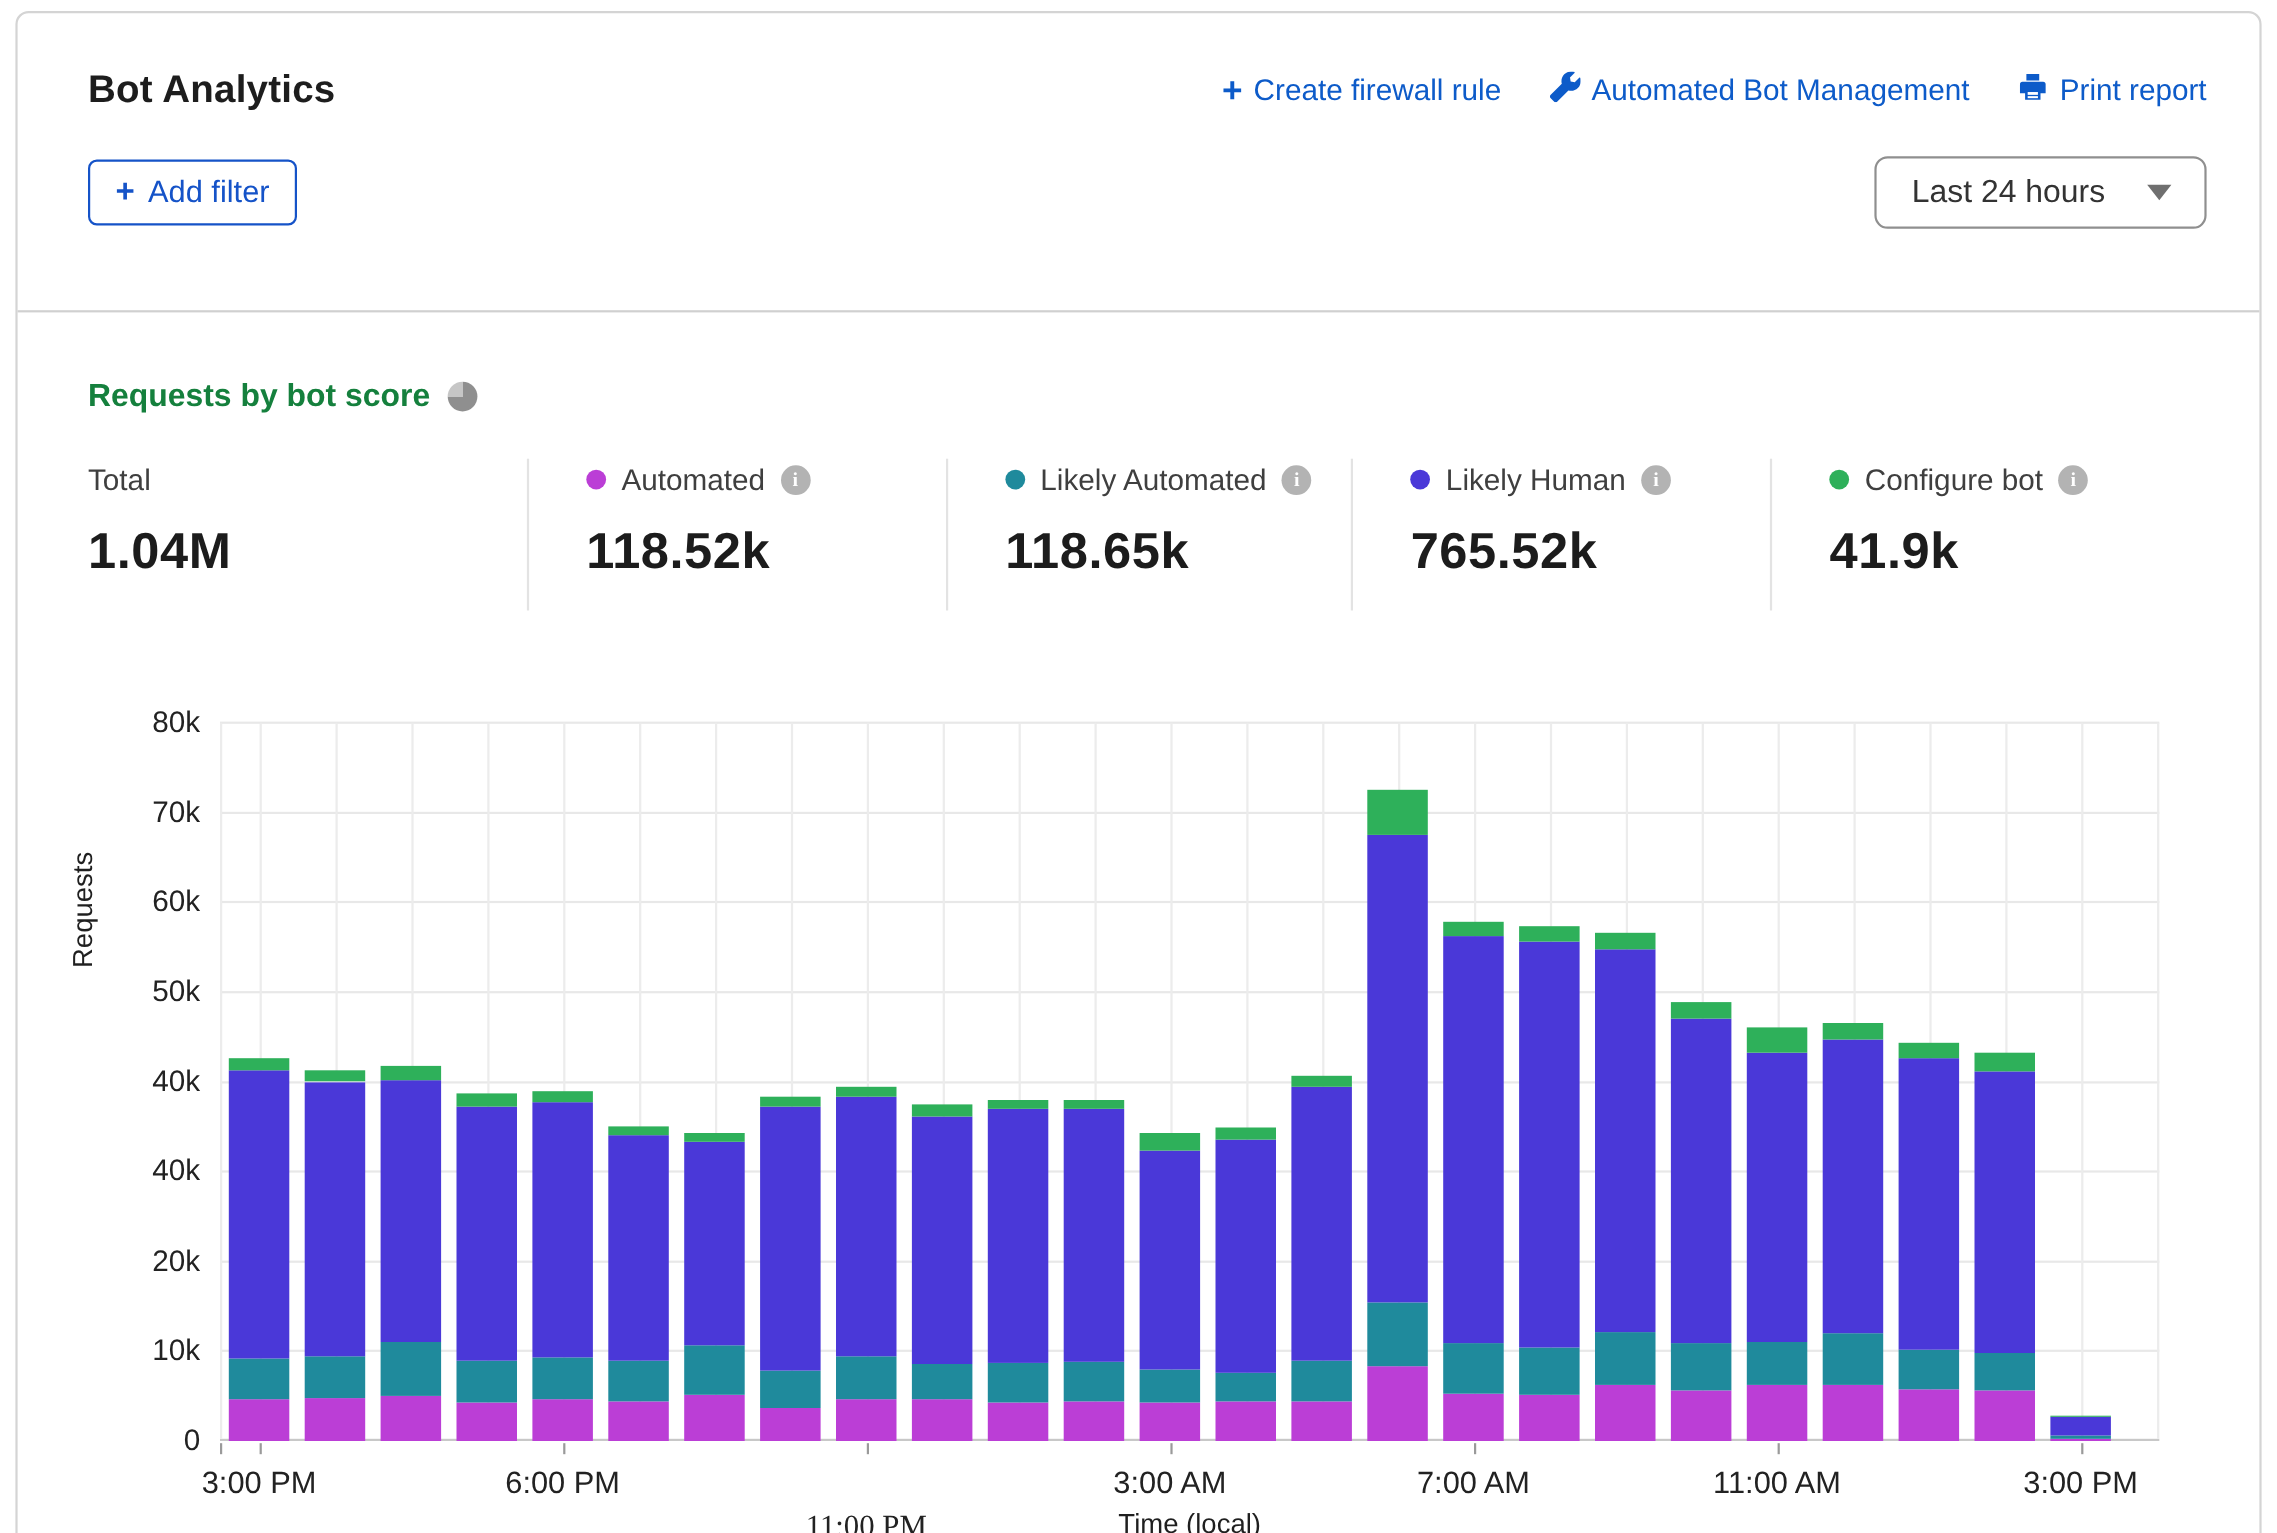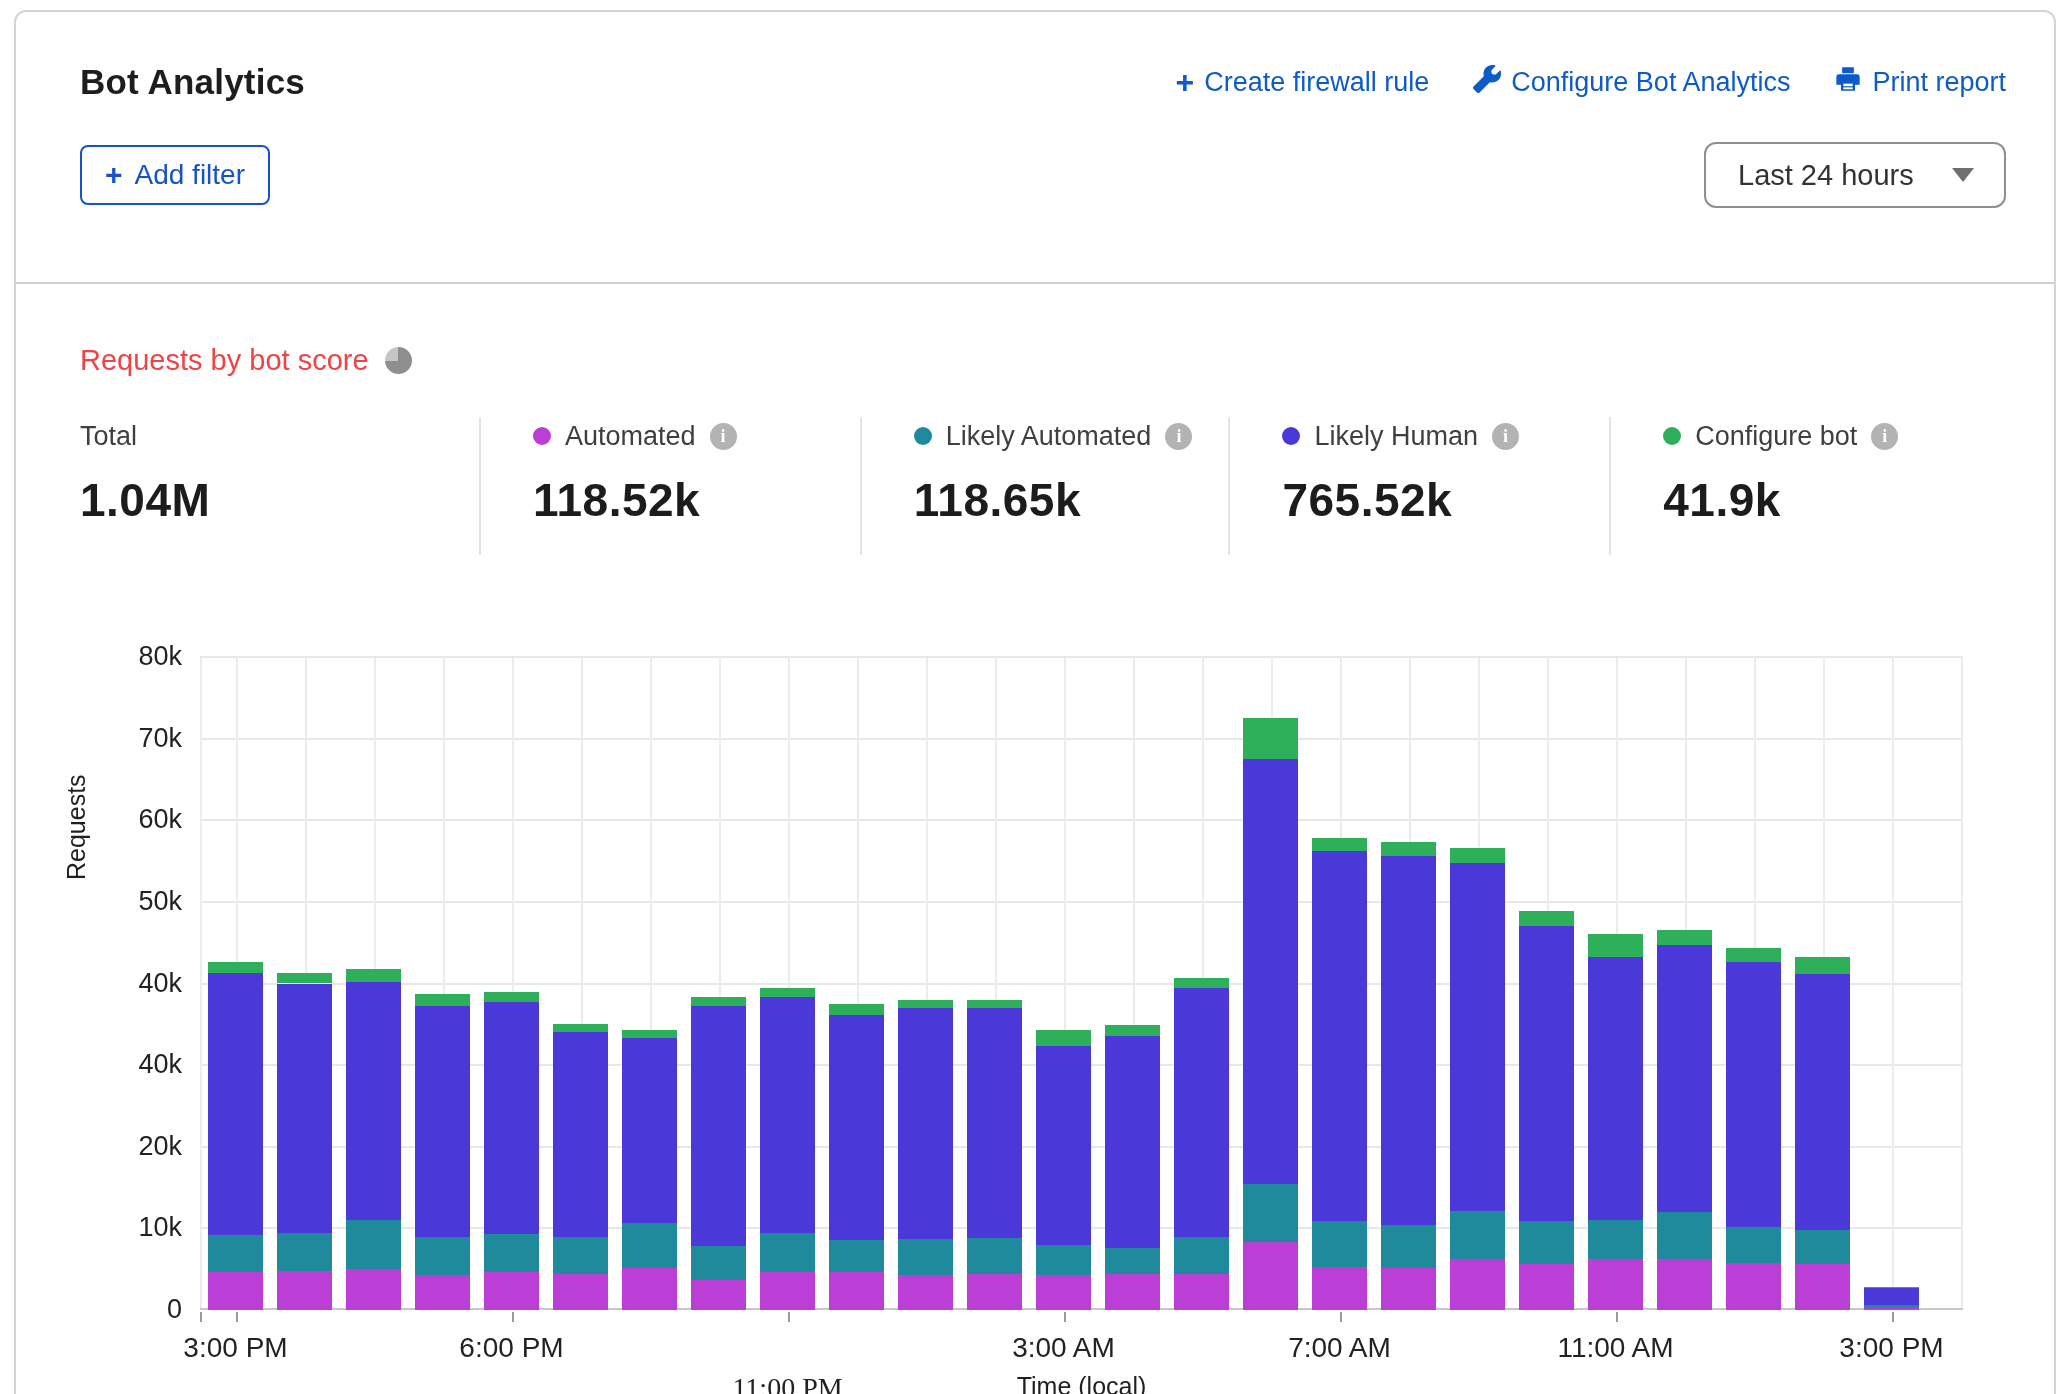--- a/index.html
+++ b/index.html
@@ -20,21 +20,21 @@
                     justify-content:center; border:2px solid #1553c8; border-radius:8px;
                     color:#1553c8; font-size:28px; background:#fff; cursor:pointer; }
   .btn-add-filter .plus-glyph { font-size:30px; font-weight:700; }
   .dropdown { width:302px; height:66px; border:2px solid #8f8f8f; border-radius:12px;
               display:flex; align-items:center; justify-content:space-between;
               padding:0 30px 0 32px; font-size:29px; color:#333; cursor:pointer; background:#fff; }
   .caret { width:0; height:0; border-left:11px solid transparent; border-right:11px solid transparent;
            border-top:14px solid #6f6f6f; }
   .section { padding:60px 48px 0 64px; }
   .section-title-row { display:flex; align-items:center; gap:16px; }
-  .section-title { font-size:29px; font-weight:400; color:#ef4444; }
+  .section-title { font-size:29px; font-weight:700; color:#15803d; }
   .pie-icon { width:27px; height:27px; border-radius:50%;
               background:conic-gradient(#8f8f8f 0 75%, #c6c6c6 75% 100%); }
   .stats-row { display:flex; margin-top:40px; height:138px; }
   .stat-block { padding-left:52px; border-left:2px solid #e3e3e3; }
   .stat-block.first { padding-left:0; border-left:none; }
   .stat-head { display:flex; align-items:center; gap:14px; height:38px; }
   .legend-dot { width:18px; height:18px; border-radius:50%; }
   .stat-label { font-size:27px; color:#3f3f3f; }
   .info-icon { width:27px; height:27px; border-radius:50%; background:#b3b3b3; color:#fff;
                font-size:18px; font-weight:700; display:flex; align-items:center;
@@ -63,21 +63,21 @@
       <div class="page-title">Bot Analytics</div>
       <div class="links">
         <div class="action-link">
           <span class="plus-glyph">+</span>
           <span>Create firewall rule</span>
         </div>
         <div class="action-link">
           <span><svg viewBox="0 0 512 512" width="28" height="28">
                 <path fill="#0d5bc9" d="M507.73 109.25c-2.24-9.03-13.54-12.09-20.12-5.51l-74.36 74.36-67.88-11.31-11.31-67.88 74.36-74.36c6.62-6.62 3.43-17.9-5.66-20.16C384.25 1.12 368.23 0 352 0c-88.37 0-160 71.63-160 160 0 15.19 2.12 29.88 6.08 43.8L9.86 392.02c-13.15 13.15-13.15 34.47 0 47.62l62.5 62.5c13.15 13.15 34.47 13.15 47.62 0l188.22-188.22c13.92 3.96 28.61 6.08 43.8 6.08 88.37 0 160-71.63 160-160 0-16.23-1.12-32.25-4.27-50.75z"></path>
               </svg></span>
-          <span>Configure Bot Analytics</span>
+          <span>Automated Bot Management</span>
         </div>
         <div class="action-link">
           <span><svg viewBox="0 0 24 24" width="28" height="28">
                 <path fill="#0d5bc9" d="M7 2h10v5H7z M4 8h16a2 2 0 0 1 2 2v7h-4v5H6v-5H2v-7a2 2 0 0 1 2-2z"></path>
                 <rect x="8" y="16" width="8" height="2.2" fill="#fff"></rect>
                 <rect x="8" y="19.2" width="8" height="1.6" fill="#fff"></rect>
               </svg></span>
           <span>Print report</span>
         </div>
       </div>

